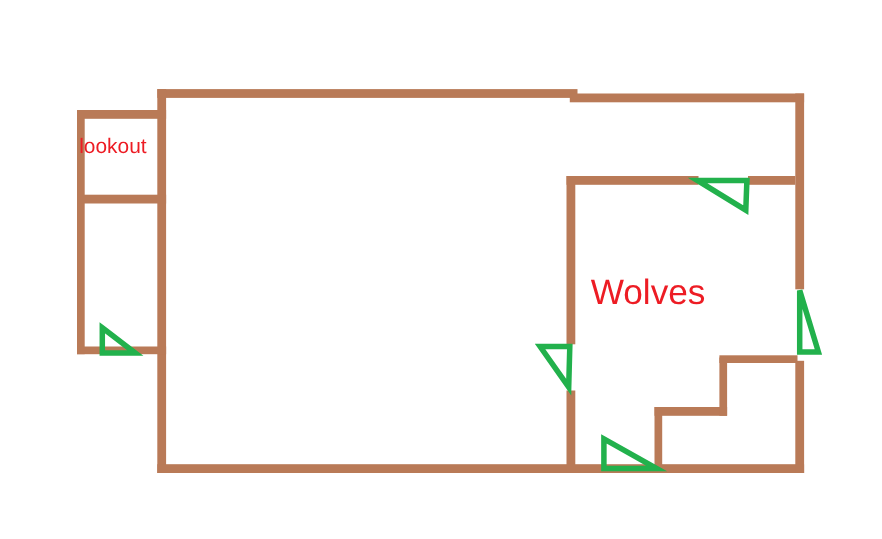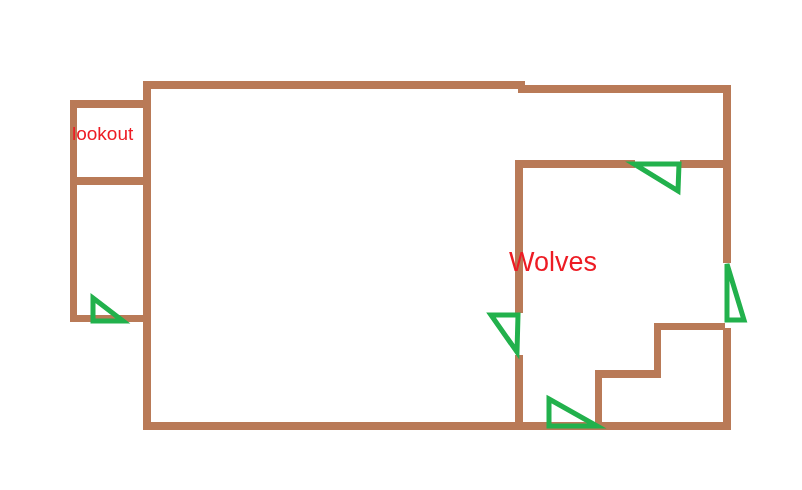--- a/index.html
+++ b/index.html
@@ -31,23 +31,23 @@
     line-height: 1;
     white-space: nowrap;
     text-align: right;
   }
   .label-lookout {
     left: 72px;
     top: 124px;
     font-size: 19px;
   }
   .label-wolves {
-    left: 509px;
+    left: 537px;
     top: 249px;
-    font-size: 27px;
+    font-size: 32px;
   }
   svg.door-layer {
     position: absolute;
     left: 0;
     top: 0;
     width: 802px;
     height: 490px;
   }
   svg.door-layer polygon {
     fill: none;

